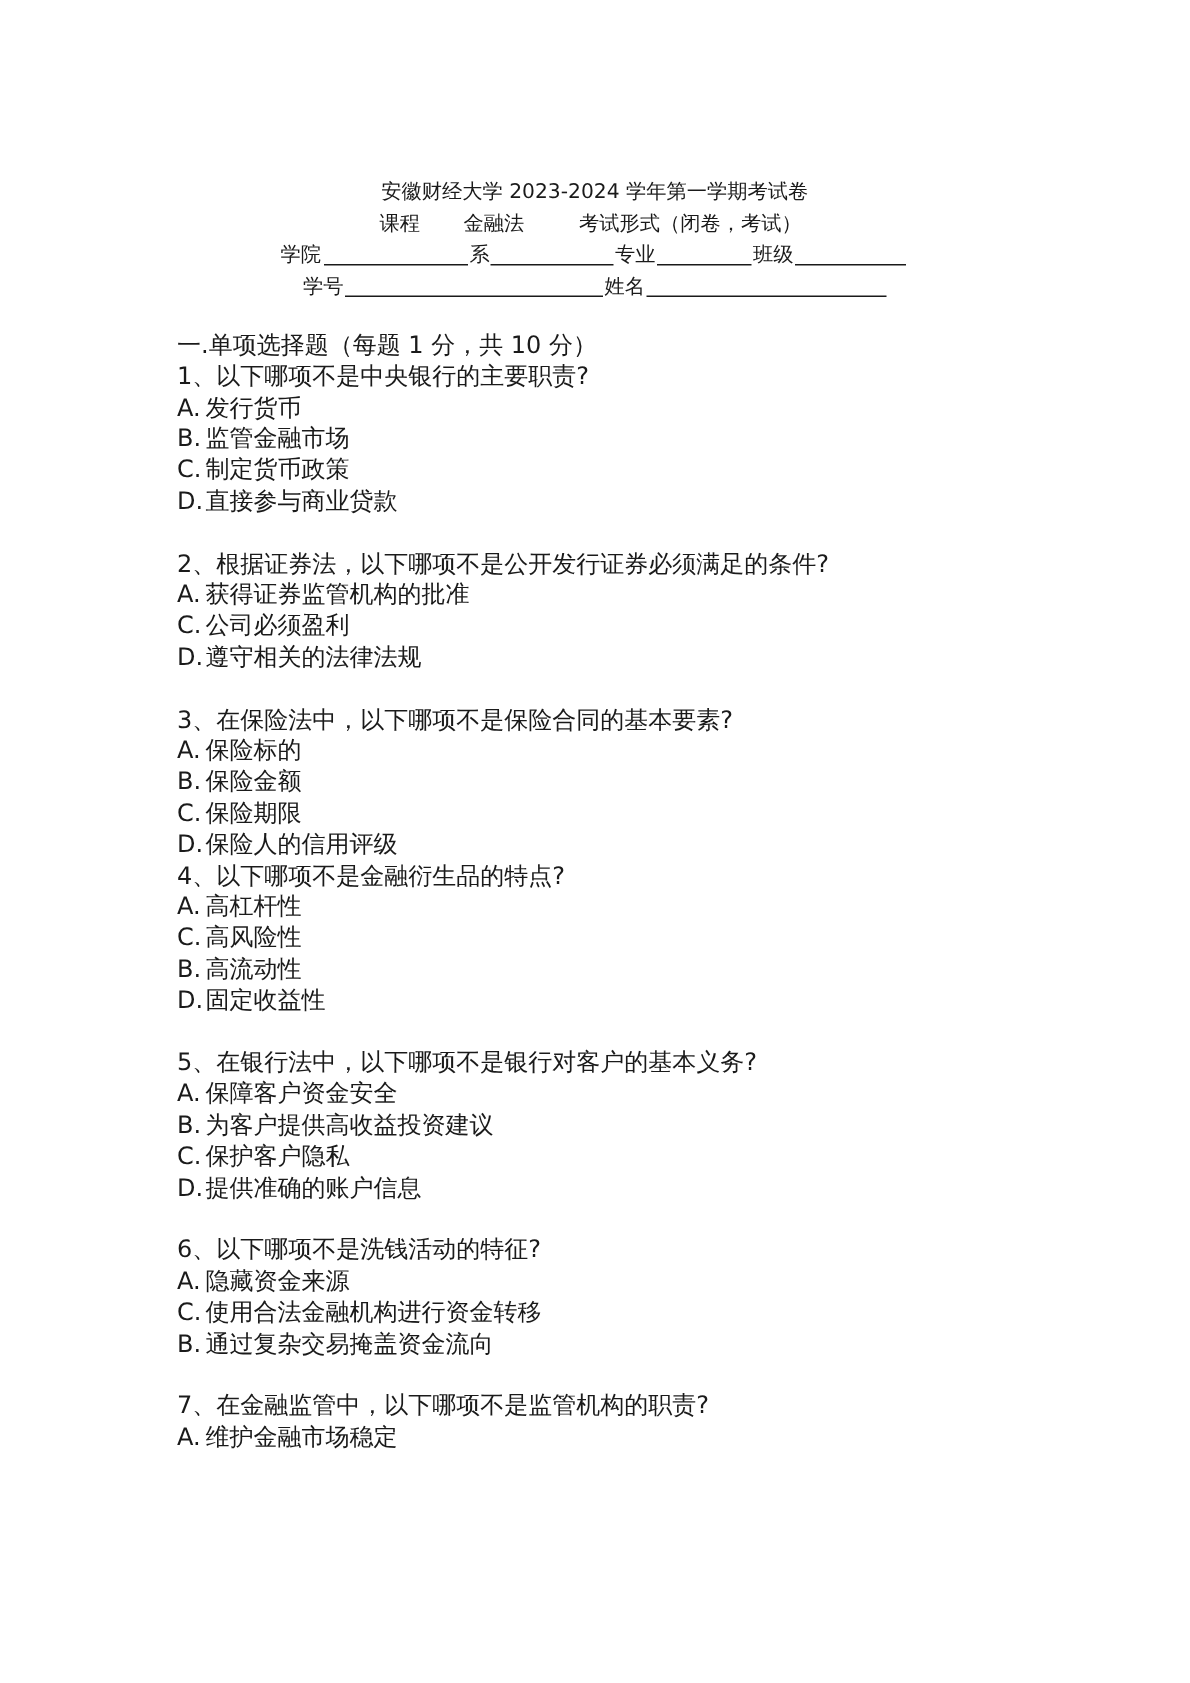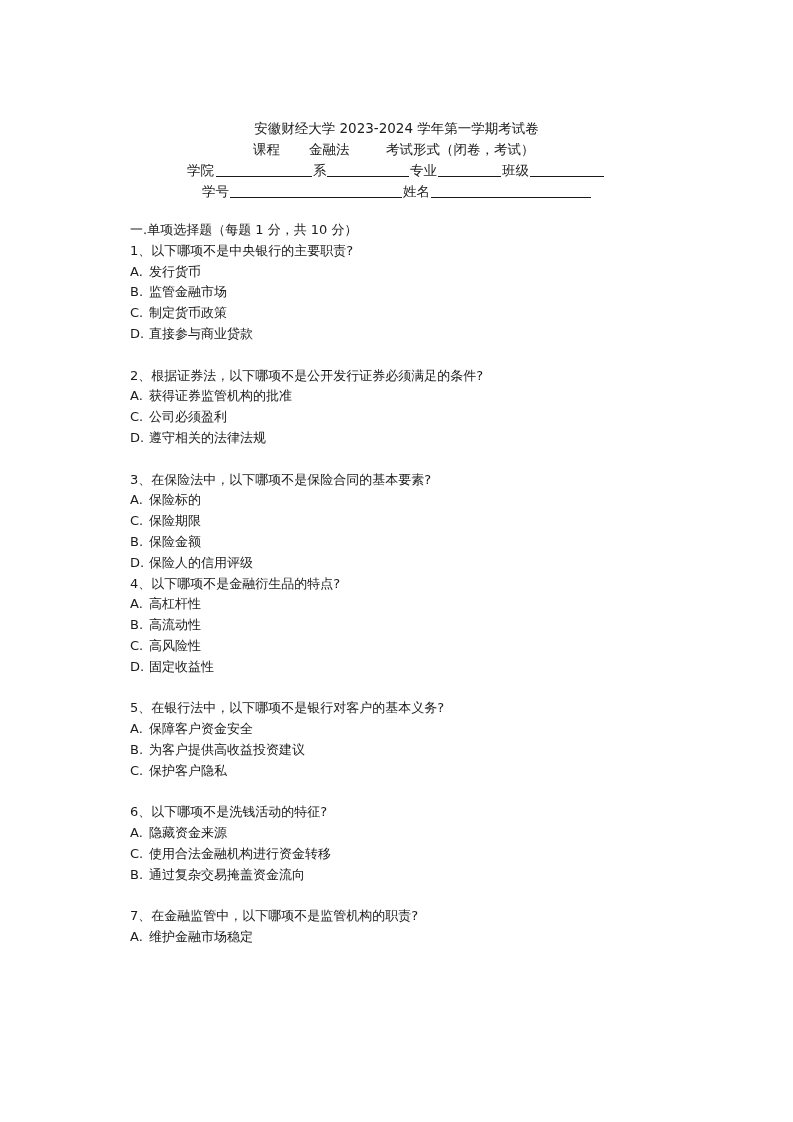--- a/index.html
+++ b/index.html
@@ -7,21 +7,21 @@
          font-family:"DejaVu Sans","Liberation Sans",sans-serif; color:#1a1a1a; }
   .page { position:absolute; left:0; top:0; width:655px; height:1122px; background:#fff; }
   .hdr { position:absolute; left:0; width:793px; font-size:13.5px; line-height:20px; white-space:nowrap; }
   .title { top:118px; text-align:center; }
   .title span { display:inline-block; }
   .row2 { top:139px; }
   .row3 { top:160px; }
   .row4 { top:181px; }
   .abs { position:absolute; white-space:nowrap;text-align:center; }
   .blank { position:absolute; border-bottom:1px solid #1a1a1a; height:16px; }
-  .body-text { position:absolute; left:130px; font-size:13px; line-height:20.8px; white-space:nowrap; }
+  .body-text { position:absolute; left:118px; font-size:16px; line-height:20.8px; white-space:nowrap; }
   .line { height:20.8px; }
   .gap { height:20.8px; }
   .opt-letter { display:inline-block; width:19px; }
 </style>
 </head>
 <body>
 
 <div class="page">
 
   <div class="hdr title">
@@ -68,39 +68,40 @@
       <div class="line">2、根据证券法，以下哪项不是公开发行证券必须满足的条件?</div>
       <div class="line"><span class="opt-letter">A.</span><span>获得证券监管机构的批准</span></div>
       <div class="line"><span class="opt-letter">C.</span><span>公司必须盈利</span></div>
       <div class="line"><span class="opt-letter">D.</span><span>遵守相关的法律法规</span></div>
     </div>
     <div class="gap"></div>
 
     <div>
       <div class="line">3、在保险法中，以下哪项不是保险合同的基本要素?</div>
       <div class="line"><span class="opt-letter">A.</span><span>保险标的</span></div>
+      <div class="line"><span class="opt-letter">B.</span><span>保险金额</span></div>
       <div class="line"><span class="opt-letter">C.</span><span>保险期限</span></div>
-      <div class="line"><span class="opt-letter">B.</span><span>保险金额</span></div>
       <div class="line"><span class="opt-letter">D.</span><span>保险人的信用评级</span></div>
     </div>
 
     <div>
       <div class="line">4、以下哪项不是金融衍生品的特点?</div>
       <div class="line"><span class="opt-letter">A.</span><span>高杠杆性</span></div>
+      <div class="line"><span class="opt-letter">C.</span><span>高风险性</span></div>
       <div class="line"><span class="opt-letter">B.</span><span>高流动性</span></div>
-      <div class="line"><span class="opt-letter">C.</span><span>高风险性</span></div>
       <div class="line"><span class="opt-letter">D.</span><span>固定收益性</span></div>
     </div>
     <div class="gap"></div>
 
     <div>
       <div class="line">5、在银行法中，以下哪项不是银行对客户的基本义务?</div>
       <div class="line"><span class="opt-letter">A.</span><span>保障客户资金安全</span></div>
       <div class="line"><span class="opt-letter">B.</span><span>为客户提供高收益投资建议</span></div>
       <div class="line"><span class="opt-letter">C.</span><span>保护客户隐私</span></div>
+      <div class="line"><span class="opt-letter">D.</span><span>提供准确的账户信息</span></div>
     </div>
     <div class="gap"></div>
 
     <div>
       <div class="line">6、以下哪项不是洗钱活动的特征?</div>
       <div class="line"><span class="opt-letter">A.</span><span>隐藏资金来源</span></div>
       <div class="line"><span class="opt-letter">C.</span><span>使用合法金融机构进行资金转移</span></div>
       <div class="line"><span class="opt-letter">B.</span><span>通过复杂交易掩盖资金流向</span></div>
     </div>
     <div class="gap"></div>

